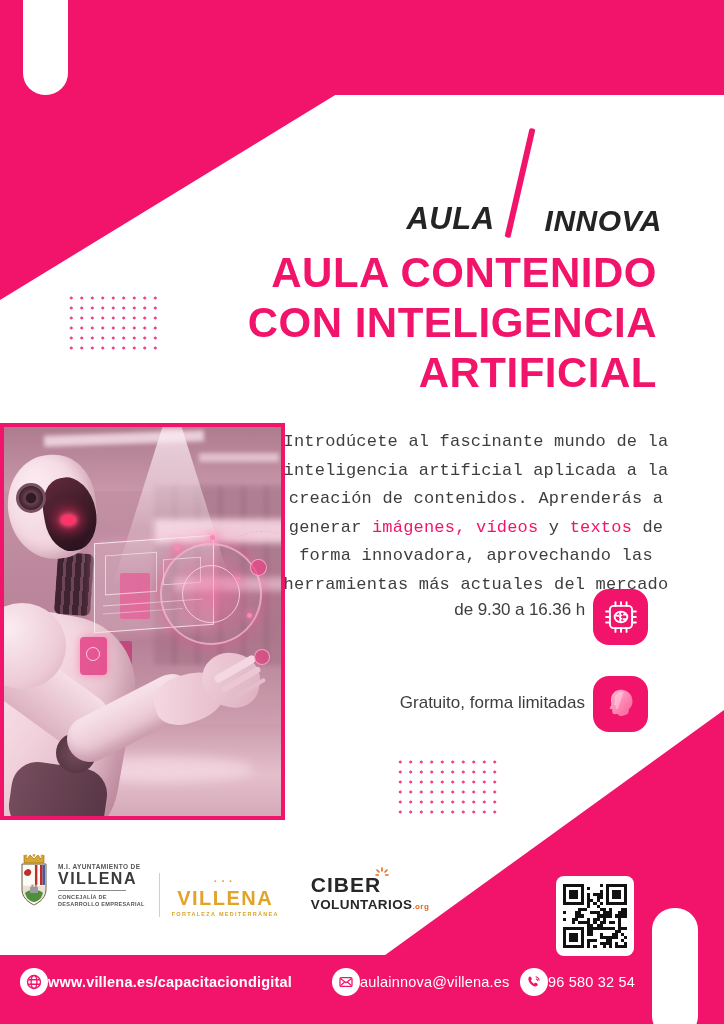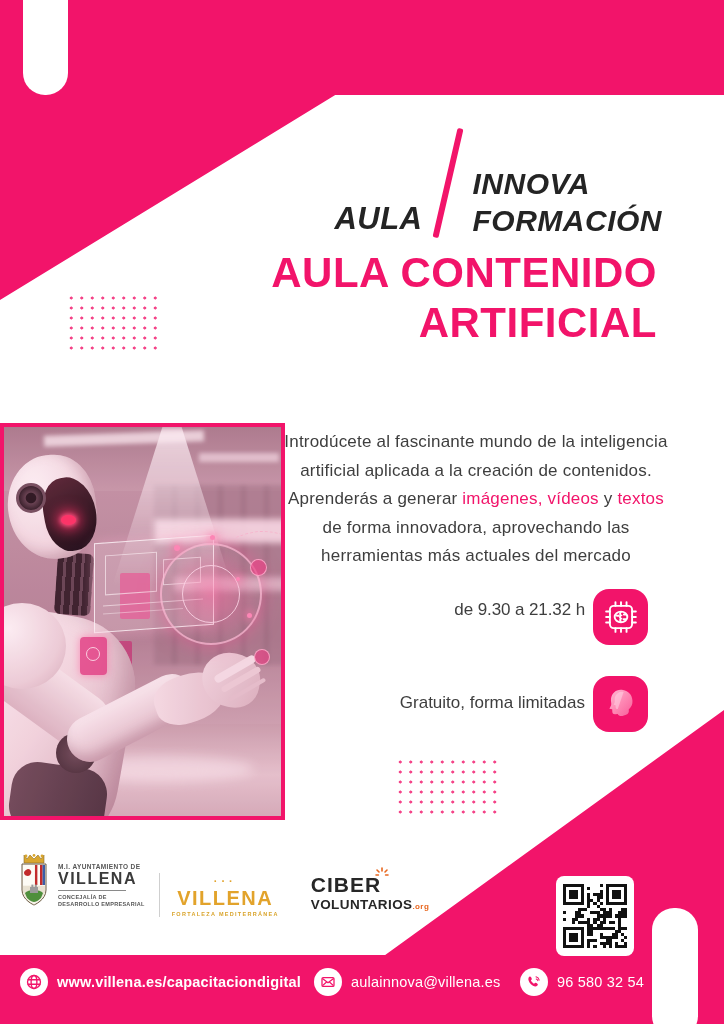--- a/index.html
+++ b/index.html
@@ -102,21 +102,21 @@
   .hg-chip i{position:absolute;left:6px;top:10px;width:14px;height:14px;border:1.5px solid rgba(255,230,240,.9);border-radius:50%;display:block;}
   .hg-dot{border-radius:50%;background:#ff8ab8;box-shadow:0 0 8px 2px rgba(255,120,170,.8);}
   .hg-d1{left:170px;top:118px;width:6px;height:6px;}
   .hg-d2{left:206px;top:108px;width:5px;height:5px;}
   .hg-d3{left:232px;top:150px;width:4px;height:4px;}
   .hg-d4{left:243px;top:186px;width:5px;height:5px;}
   .ph-tint{left:0;top:0;width:100%;height:100%;background:rgba(228,110,155,.10);}
 
   
   .intro{position:absolute;left:280px;top:428px;width:392px;text-align:center;z-index:3;
-    color:var(--dark);font-size:17px;line-height:28.5px;letter-spacing:.2px;}
+    color:var(--dark);font-size:17px;line-height:28.5px;letter-spacing:.2px;font-family:Liberation Mono, monospace;}
   .intro .hl{color:var(--pink);}
 
   
   .schedule-text{position:absolute;right:139px;top:596px;text-align:right;color:var(--dark);
     font-size:17px;line-height:28px;letter-spacing:-.1px;z-index:3;}
   .price-text{position:absolute;right:139px;top:689px;text-align:right;color:var(--dark);
     font-size:17px;line-height:28px;z-index:3;}
   .badge{position:absolute;left:593px;width:55px;height:56px;border-radius:16px;background:var(--pink);
     display:flex;align-items:center;justify-content:center;z-index:3;}
   .badge-chip{top:589px;}
@@ -145,47 +145,47 @@
   .gold-name{font-size:20px;font-weight:800;letter-spacing:1.5px;line-height:22px;}
   .gold-tag{font-size:5.5px;letter-spacing:1.3px;margin-top:2px;color:#D9A42B;font-weight:700;}
   .ciber{margin-left:32px;display:flex;flex-direction:column;color:#272727;position:relative;}
   .ciber-top{font-size:21px;font-weight:700;letter-spacing:1px;line-height:21px;}
   .ciber-bottom{font-size:13.5px;font-weight:700;letter-spacing:.4px;line-height:20px;}
   .ciber-org{font-size:8px;color:var(--orange);font-weight:700;}
   .spark{position:absolute;left:64px;top:-7px;width:14px;height:14px;}
 
   
   .footer-content{position:absolute;left:0;top:955px;width:724px;height:69px;z-index:3;color:#fff;}
-  .f-item{position:absolute;display:flex;align-items:center;gap:9px;height:28px;top:13px;cursor:pointer;}
+  .f-item{position:absolute;display:flex;align-items:center;height:28px;top:13px;cursor:pointer;}
   .f-web{left:20px;}
-  .f-mail{left:314px;}
+  .f-mail{left:332px;}
   .f-phone{left:520px;}
   .f-circle{width:28px;height:28px;border-radius:50%;background:#fff;display:flex;align-items:center;justify-content:center;flex:0 0 auto;}
   .f-web .f-label{font-size:14.5px;font-weight:700;letter-spacing:.2px;}
   .f-label{font-size:14.5px;font-weight:400;letter-spacing:.2px;white-space:nowrap;}
 </style>
 </head>
 <body>
 
 <div class="poster">
 
   <div class="top-shape"></div>
   <div class="bar-top-left"></div>
 
   <div class="logo">
     <span class="logo-aula">AULA</span>
     <div class="logo-slash"></div>
     <div class="logo-right">
       <span>INNOVA</span>
-      <span>FORMACIÓN</span>
     </div>
   </div>
 
   <div class="title">
     <div>AULA CONTENIDO</div>
+    <div>CON INTELIGENCIA</div>
     <div>ARTIFICIAL</div>
   </div>
 
   <div class="dots dots-1"></div>
 
   <div class="photo">
     <div class="ph-ceiling"></div>
     <div class="ph-slot1"></div>
       <div class="ph-slot2"></div>
     <div class="ph-wall"></div>
@@ -227,21 +227,21 @@
     <div class="hg-dot hg-d1"></div>
       <div class="hg-dot hg-d2"></div>
     <div class="hg-dot hg-d3"></div>
       <div class="hg-dot hg-d4"></div>
     <div class="ph-tint"></div>
   </div>
 
   <p class="intro" id="intro"><span>Introdúcete al fascinante mundo de la inteligencia artificial aplicada a la creación de contenidos. Aprenderás a generar </span><span class="hl">imágenes,</span><span> </span><span class="hl">vídeos</span><span> y </span><span class="hl">textos</span><span> de forma innovadora, aprovechando las herramientas más actuales del mercado</span></p>
 
   <div class="schedule-text">
-    <div>de 9.30 a 21.32 h</div>
+    <div>de 9.30 a 16.36 h</div>
   </div>
   <div class="badge badge-chip">
     <svg width="38" height="38" viewBox="0 0 24 24" fill="none" stroke="#fff" stroke-width="1.2" stroke-linecap="round">
       <rect x="5" y="5" width="14" height="14" rx="2.4"></rect>
       <path d="M8.5 2.6v2.4M12 2.6v2.4M15.5 2.6v2.4M8.5 19v2.4M12 19v2.4M15.5 19v2.4M2.6 8.5h2.4M2.6 12h2.4M2.6 15.5h2.4M19 8.5h2.4M19 12h2.4M19 15.5h2.4"></path>
       <ellipse cx="12" cy="12" rx="4" ry="3.4"></ellipse>
       <path d="M12 8.8c-.8.8-.8 1.6 0 2.2-.9.5-.9 1.4 0 2-.7.6-.7 1.3 0 2.2"></path>
       <path d="M13.8 10.4h1.4M13.6 13.4h1.6M9.4 11.2h1.2"></path>
     </svg>
   </div>

